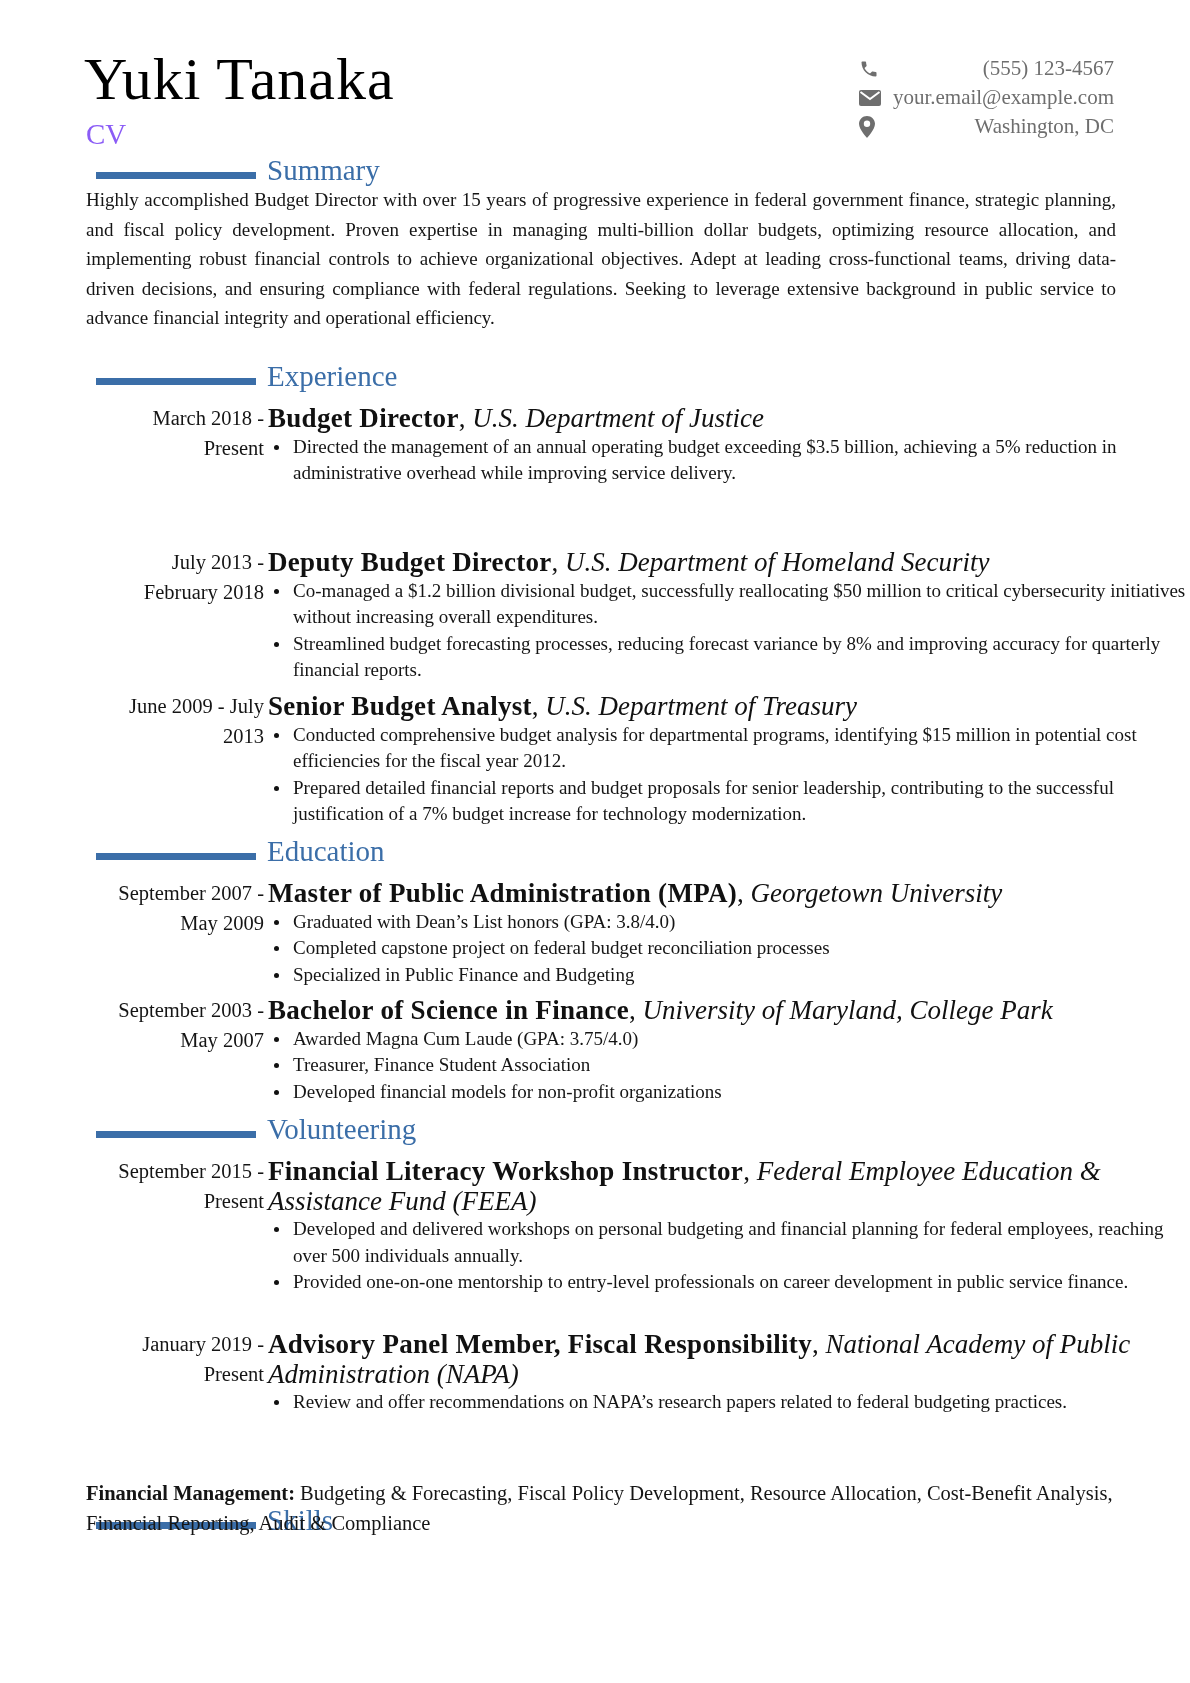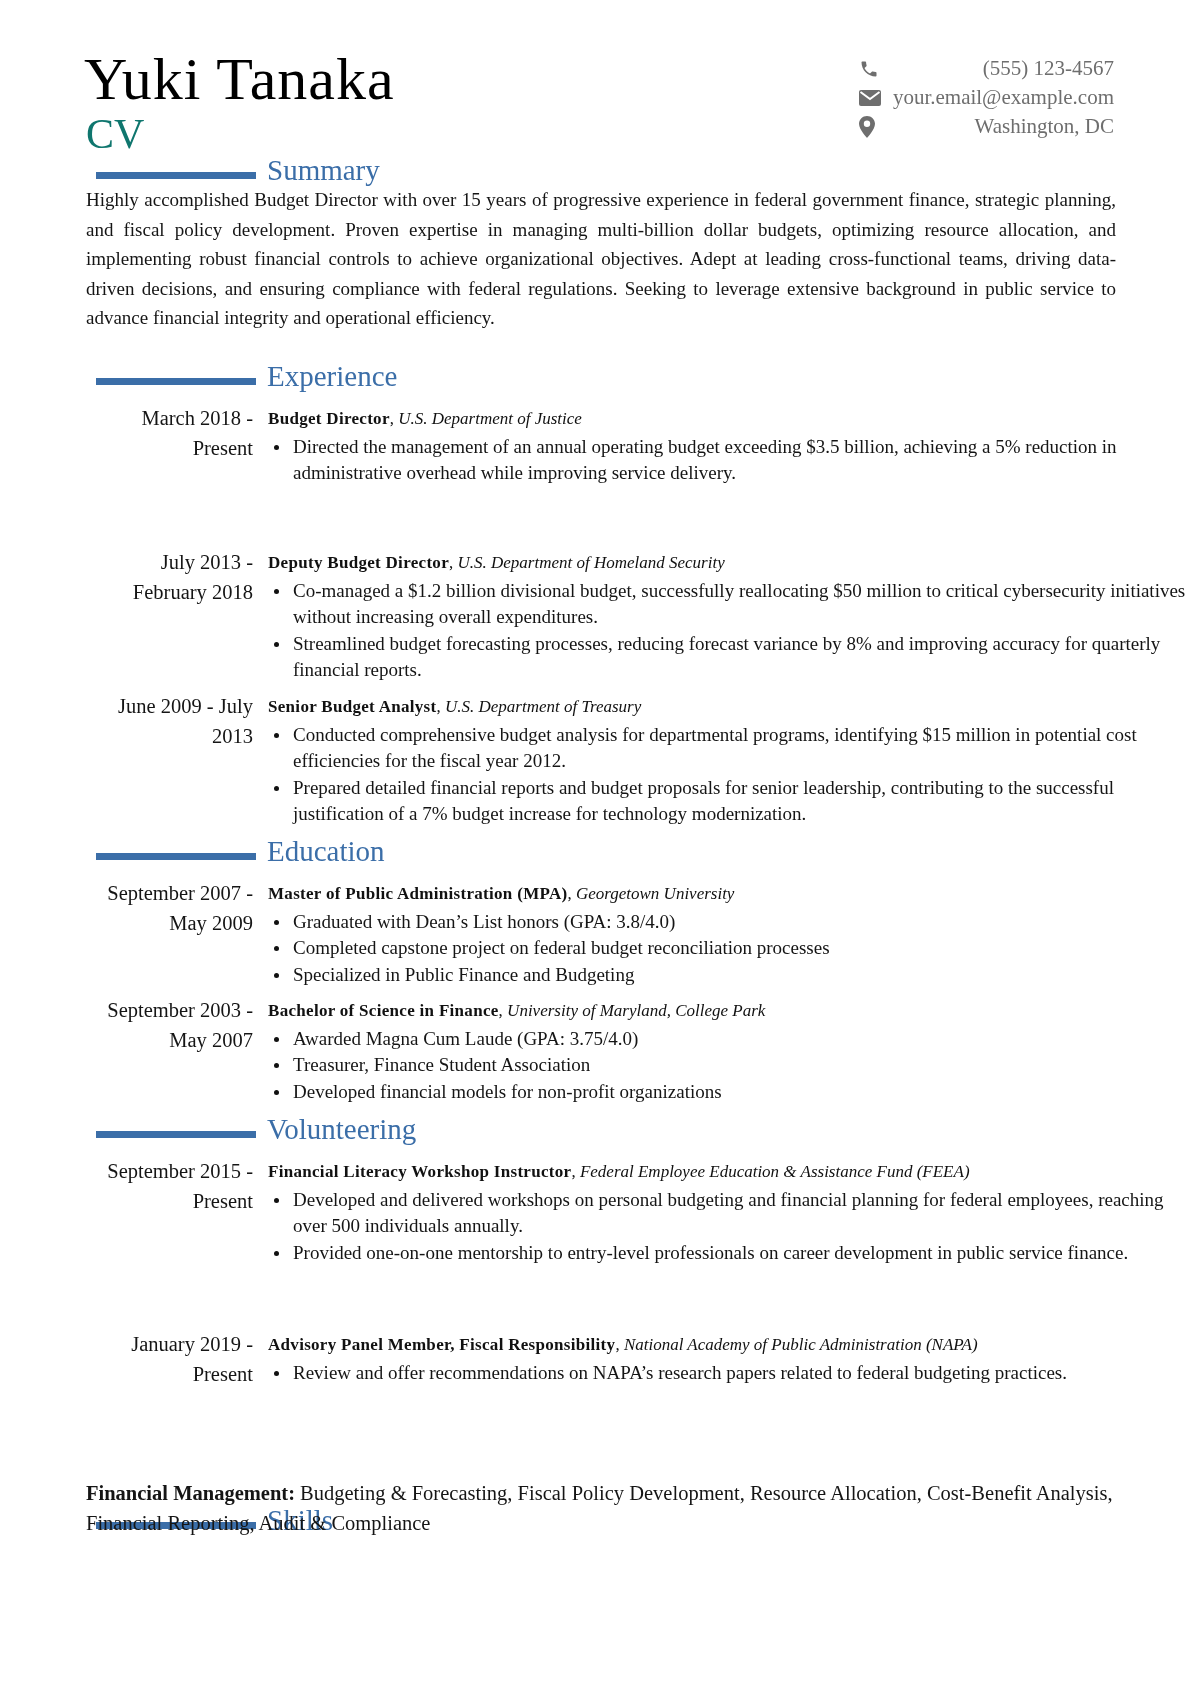--- a/index.html
+++ b/index.html
@@ -11,22 +11,22 @@
   .page { position: absolute; left: 0; top: 0; width: 1190px; height: 1208px; }
 
   
   .name {
     position: absolute; left: 84px; top: 44px;
     font-family: "Liberation Serif", serif; font-size: 60px; line-height: 70px;
     letter-spacing: 1px; color: #000;
   }
   .cv-label {
     position: absolute; left: 86px; top: 110px;
-    font-family: "Liberation Serif", serif; font-size: 42px; line-height: 48px;
-    color: #0f766e;
+    font-family: "Liberation Serif", serif; font-size: 29px; line-height: 48px;
+    color: #8b5cf6;
   }
   .contact {
     position: absolute; right: 76px; top: 54px; text-align: right;
     font-family: "Liberation Serif", serif; font-size: 21px; line-height: 29px; color: #6e6e6e;
   }
   .contact-row { display: flex; justify-content: space-between; align-items: center; gap: 12px; }
   .contact-row svg { fill: #6e6e6e; display: block; }
 
   
   .section-head { position: absolute; left: 96px; height: 32px; width: 900px; }
@@ -41,26 +41,26 @@
   
   .summary {
     position: absolute; left: 86px; top: 185px; width: 1030px;
     font-family: "Liberation Serif", serif; font-size: 19px; line-height: 29.6px;
     text-align: justify; color: #151515;
   }
 
   
   .entry { position: absolute; left: 86px; width: 1040px; }
   .entry-date {
-    position: absolute; left: 5px; top: 0; width: 162px; text-align: right;
+    position: absolute; left: 16px; top: 0; width: 162px; text-align: right;
     font-family: "Liberation Serif", serif; font-size: 20.5px; line-height: 29.6px; color: #151515;
   }
   .entry-body { position: absolute; left: 182px; top: 0; width: 920px; }
   .entry-head {
-    font-family: "Liberation Serif", serif; font-size: 17px; line-height: 29.6px; color: #111;
+    font-family: "Liberation Serif", serif; font-size: 27px; line-height: 29.6px; color: #111;
   }
   .entry-title { font-weight: bold; letter-spacing: 0.3px; }
   .entry-org { font-style: italic; }
   .bullets { list-style: none; margin: 0; padding: 0; }
   .bullets li {
     position: relative; padding-left: 25px;
     font-family: "Liberation Serif", serif; font-size: 19px; line-height: 26.6px; color: #151515;
   }
   .bullets li .dot {
     position: absolute; left: 6px; top: 11px; width: 5px; height: 5px; border-radius: 50%; background: #111;

